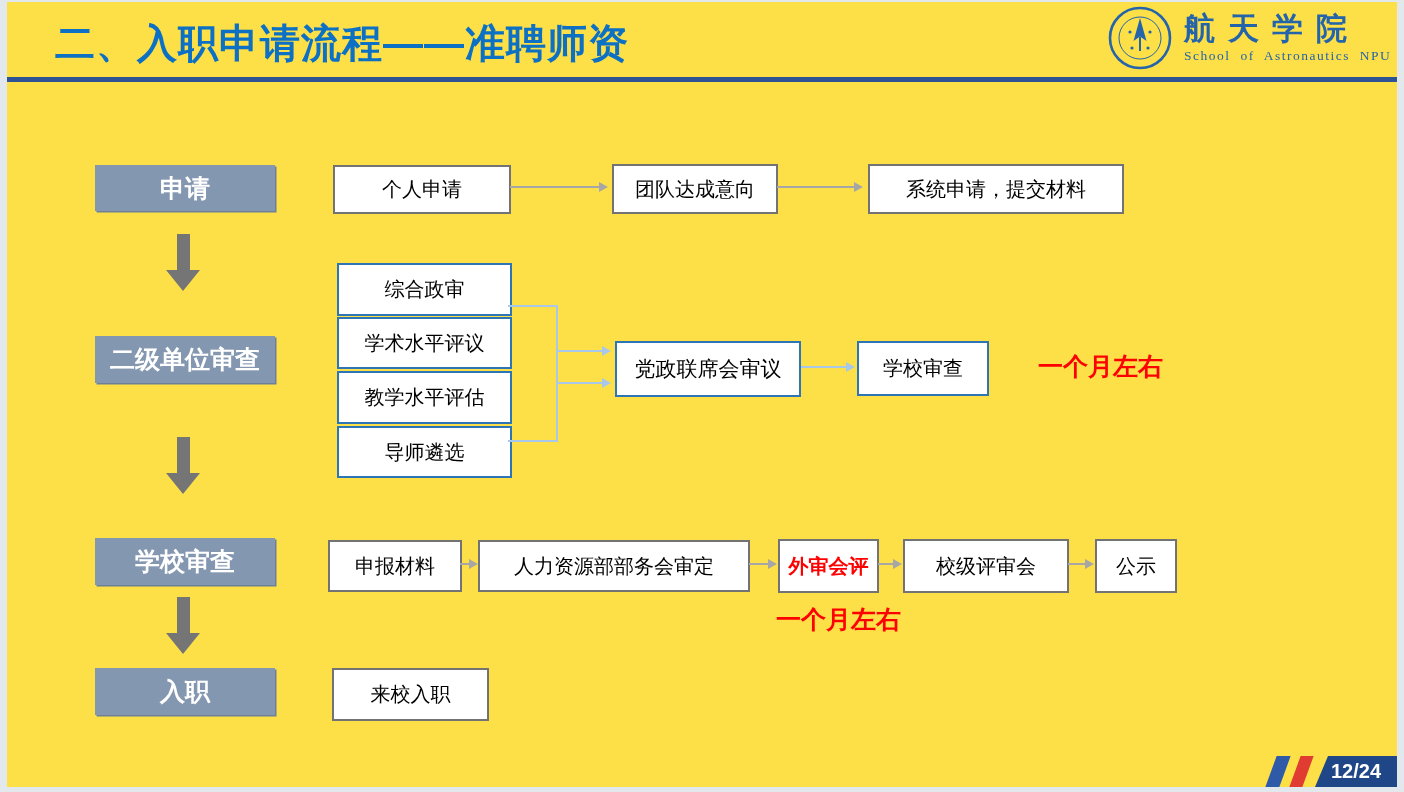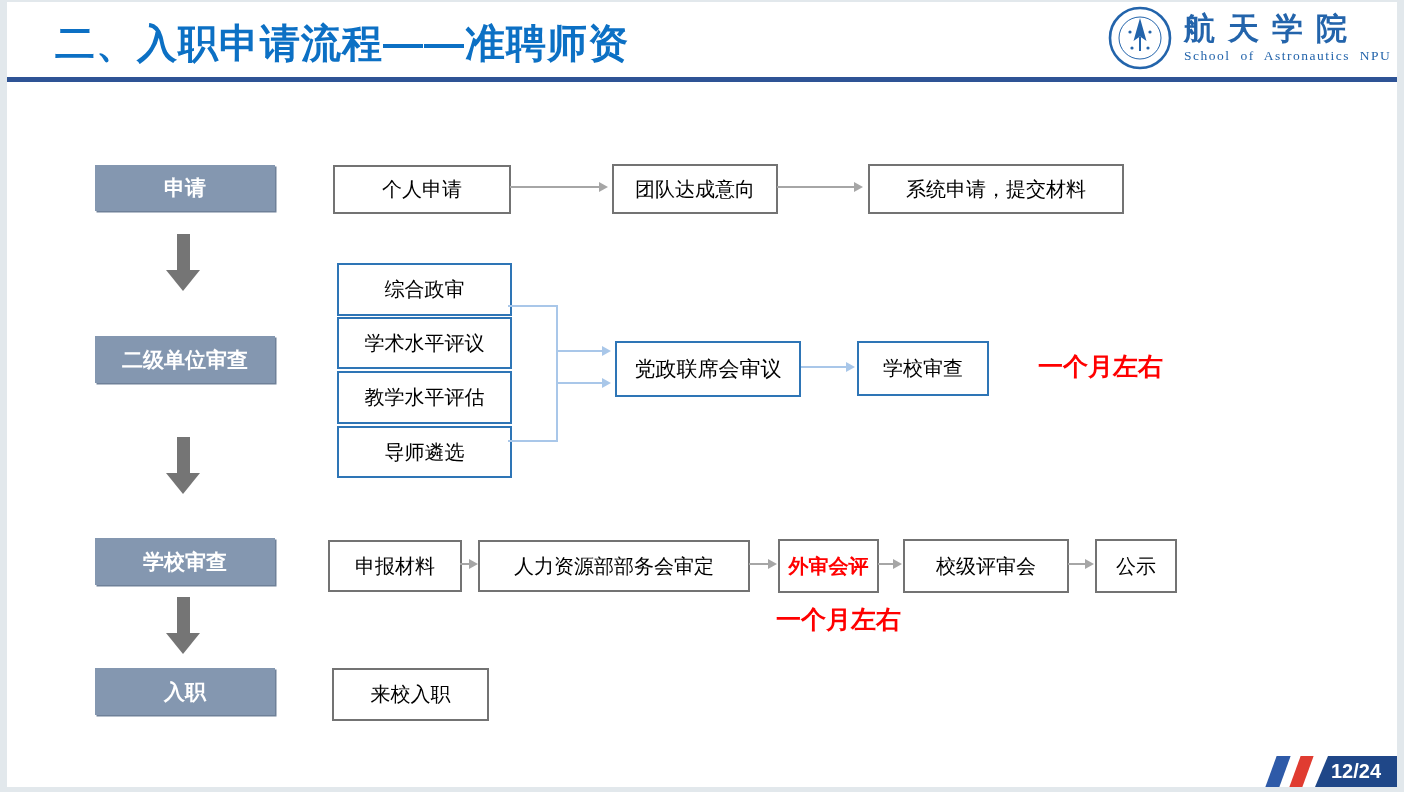--- a/index.html
+++ b/index.html
@@ -1,21 +1,21 @@
 <!DOCTYPE html>
 <html><head>
 <meta charset="utf-8">
 <style>
   html,body{margin:0;padding:0;}
   body{
     width:1404px;height:792px;position:relative;overflow:hidden;
     background:#E2E8EC;
     font-family:"Liberation Sans","DejaVu Sans",sans-serif;
   }
-  .slide{position:absolute;inset:0;background:#ffffff;}
+  .slide{position:absolute;inset:0;background:#fde047;}
   
   .frame{position:absolute;background:#E2E8EC;z-index:40;}
   .frame.top{left:0;top:0;width:1404px;height:2px;}
   .frame.left{left:0;top:0;width:7px;height:792px;}
   .frame.right{right:0;top:0;width:7px;height:792px;}
   .frame.bottom{left:0;bottom:0;width:1404px;height:5px;}
 
   
   .title{
     position:absolute;left:55px;top:16px;
@@ -32,21 +32,21 @@
     font-size:31px;font-weight:bold;color:#2364AB;letter-spacing:13px;white-space:nowrap;line-height:34px;
   }
   .logo-en{
     font-family:"Liberation Serif","DejaVu Serif",serif;
     font-size:13.5px;color:#2364AB;letter-spacing:1.5px;word-spacing:5px;white-space:nowrap;margin-top:2px;
   }
 
   
   .stage{
     position:absolute;left:95px;width:180px;height:46px;
-    background:#8497B0;color:#ffffff;font-weight:bold;font-size:21px;
+    background:#8497B0;color:#ffffff;font-weight:bold;font-size:25px;
     display:flex;align-items:center;justify-content:center;
     box-shadow:1.5px 1.5px 0 #6E8098;
   }
 
   
   .block-arrow{position:absolute;left:166px;width:34px;}
   .block-arrow .shaft{width:13px;height:36px;background:#757575;margin:0 auto;}
   .block-arrow .head{
     width:0;height:0;margin:0 auto;
     border-left:17px solid transparent;border-right:17px solid transparent;

